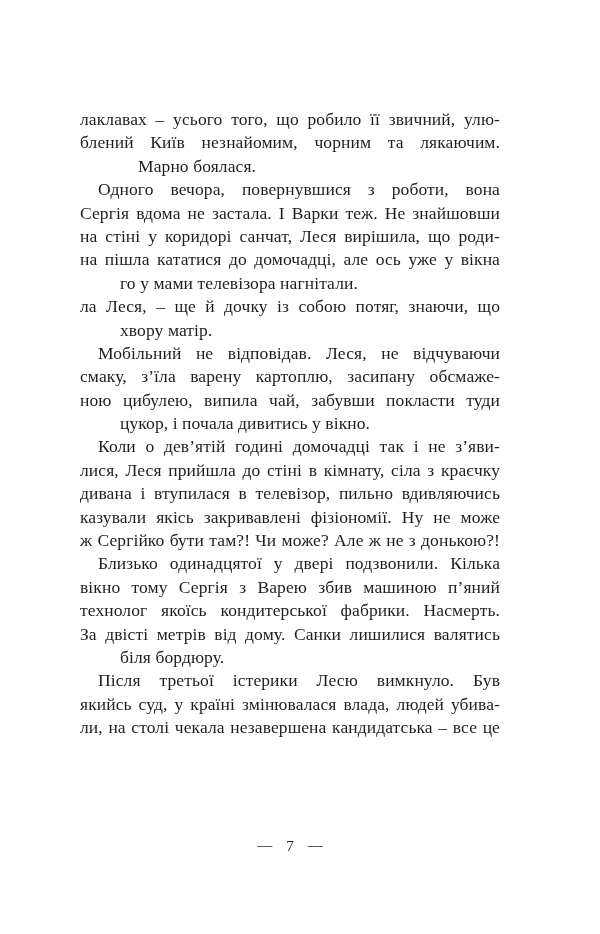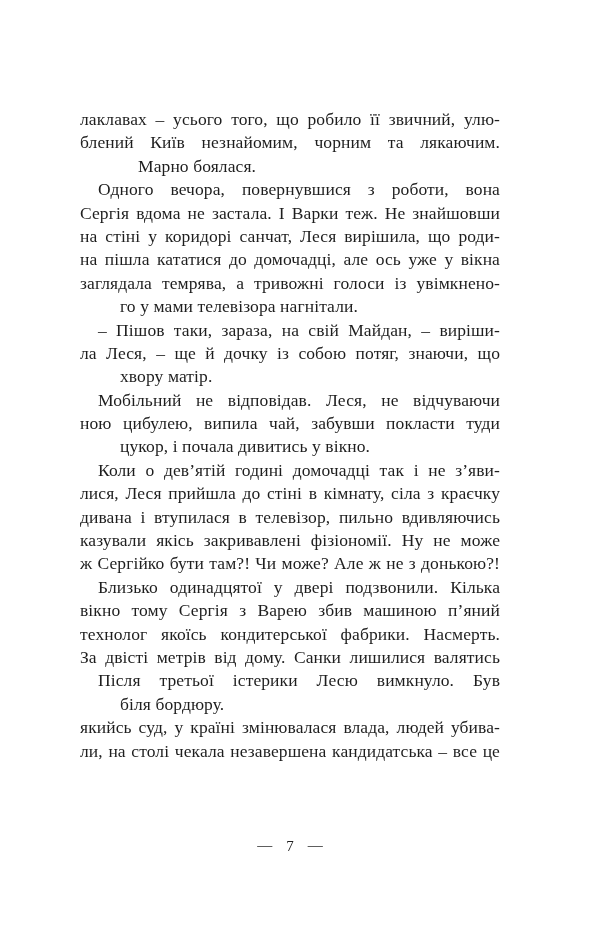--- a/index.html
+++ b/index.html
@@ -75,39 +75,38 @@
 <div class="page">
 
   <div class="text-block">
     <div class="ln jl">лаклавах – усього того, що робило її звичний, улю-</div>
     <div class="ln jl">блений Київ незнайомим, чорним та лякаючим.</div>
     <div class="ln ll ind">Марно боялася.</div>
     <div class="ln jl ind">Одного вечора, повернувшися з роботи, вона</div>
     <div class="ln jl">Сергія вдома не застала. І Варки теж. Не знайшовши</div>
     <div class="ln jl">на стіні у коридорі санчат, Леся вирішила, що роди-</div>
     <div class="ln jl">на пішла кататися до домочадці, але ось уже у вікна</div>
-    <div class="ln jl">заглядала темрява, а тривожні голоси із увімкнено-</div>
     <div class="ln ll">го у мами телевізора нагнітали.</div>
-    <div class="ln jl ind">– Пішов таки, зараза, на свій Майдан, – виріши-</div>
     <div class="ln jl">ла Леся, – ще й дочку із собою потяг, знаючи, що</div>
     <div class="ln ll">хвору матір.</div>
     <div class="ln jl ind">Мобільний не відповідав. Леся, не відчуваючи</div>
+    <div class="ln jl">смаку, з’їла варену картоплю, засипану обсмаже-</div>
     <div class="ln jl">ною цибулею, випила чай, забувши покласти туди</div>
     <div class="ln ll">цукор, і почала дивитись у вікно.</div>
     <div class="ln jl ind">Коли о дев’ятій годині домочадці так і не з’яви-</div>
     <div class="ln jl">лися, Леся прийшла до стіні в кімнату, сіла з краєчку</div>
     <div class="ln jl">дивана і втупилася в телевізор, пильно вдивляючись</div>
     <div class="ln jl">казували якісь закривавлені фізіономії. Ну не може</div>
     <div class="ln jl">ж Сергійко бути там?! Чи може? Але ж не з донькою?!</div>
     <div class="ln jl ind">Близько одинадцятої у двері подзвонили. Кілька</div>
     <div class="ln jl">вікно тому Сергія з Варею збив машиною п’яний</div>
     <div class="ln jl">технолог якоїсь кондитерської фабрики. Насмерть.</div>
     <div class="ln jl">За двісті метрів від дому. Санки лишилися валятись</div>
+    <div class="ln ll">біля бордюру.</div>
     <div class="ln jl ind">Після третьої істерики Лесю вимкнуло. Був</div>
-    <div class="ln ll">біля бордюру.</div>
     <div class="ln jl">якийсь суд, у країні змінювалася влада, людей убива-</div>
     <div class="ln jl">ли, на столі чекала незавершена кандидатська – все це</div>
   </div>
 
   <div class="footer">
     <span class="dash">—</span><span class="pgnum">7</span><span class="dash">—</span>
   </div>
 
 </div>
 

